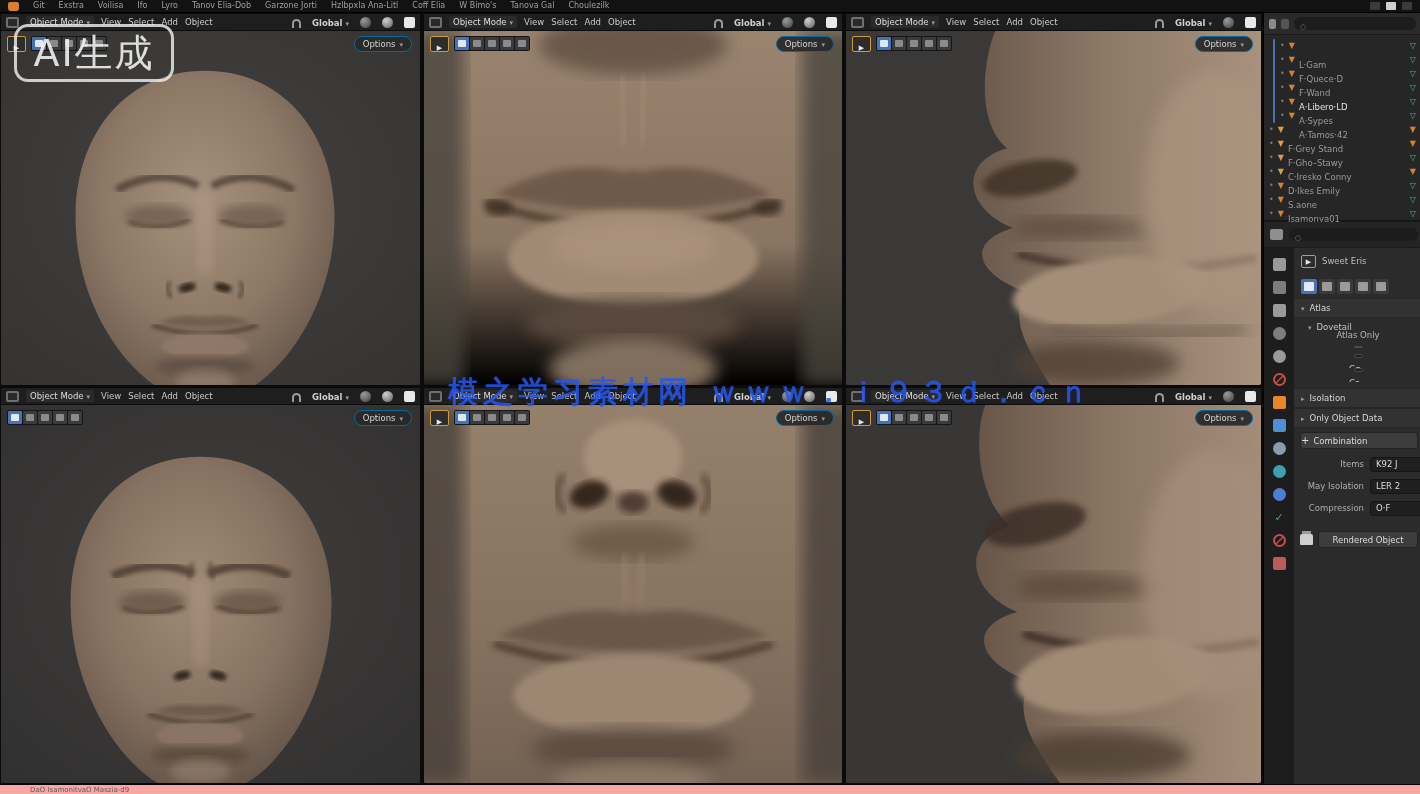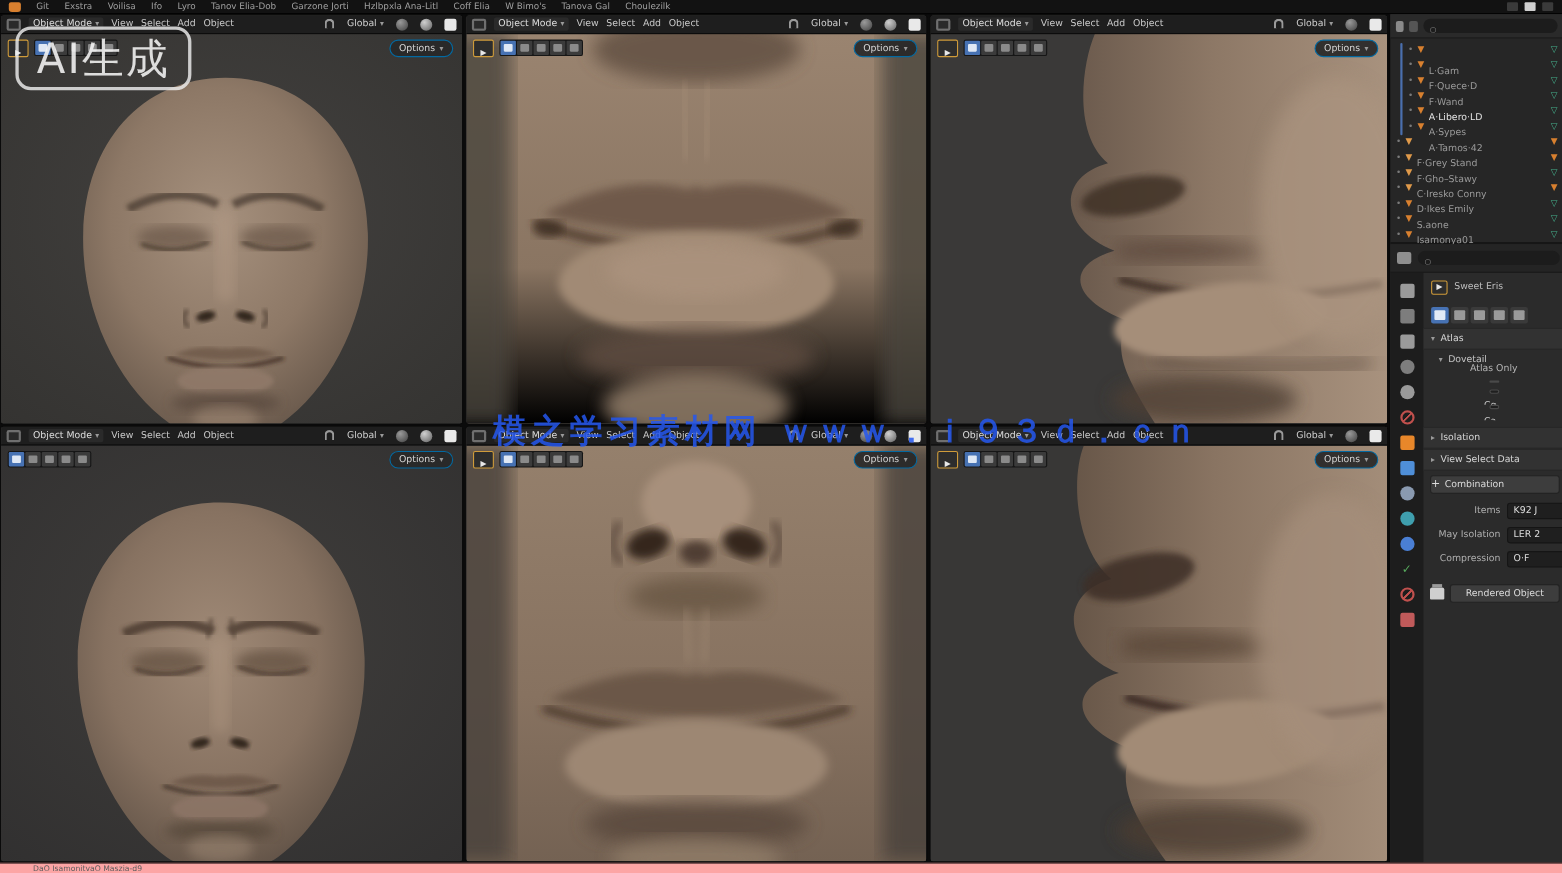--- a/index.html
+++ b/index.html
@@ -18,21 +18,21 @@
   
   .vp { position:absolute; background:#39383 ; background:#393837; border:1px solid #0a0a0a; border-radius:3px; overflow:hidden; }
   .vp-head { position:relative; height:17px; background:#1e1e1e; display:flex; align-items:center;
              gap:7px; padding:0 5px; border-bottom:1px solid #0c0c0c; z-index:5; }
   .vh-edicon { width:13px; height:11px; background:#6f6f6f; border-radius:2px; position:relative; }
   .vh-edicon::after { content:""; position:absolute; inset:2px; background:#2a2a2a; }
   .caret::after { content:"▾"; font-size:7px; color:#9a9a9a; }
   .vh-mode { display:flex; align-items:center; gap:3px; background:#2a2a2a; border-radius:2px;
              padding:1px 4px; font-size:8.5px; color:#dedede; }
   .vh-menu { font-size:8.5px; color:#c9c9c9; }
-  .vh-right { margin-left:auto; display:flex; align-items:flex-start; gap:11px; }
+  .vh-right { margin-left:auto; display:flex; align-items:flex-end; gap:11px;font-weight:bold; }
   .vh-magnet { width:9px; height:9px; border:2px solid #9a9a9a; border-bottom:none; border-radius:5px 5px 0 0; }
   .vh-orient { display:flex; align-items:center; gap:3px; font-size:8.5px; color:#cfcfcf; }
   .vh-sph { width:11px; height:11px; border-radius:50%; background:radial-gradient(circle at 35% 30%, #cfcfcf, #5f5f5f); }
   .vh-sph.dim { background:radial-gradient(circle at 35% 30%, #9a9a9a, #3f3f3f); }
   .vh-sw { width:11px; height:11px; background:#e9e9e9; border-radius:2px; }
   .vp-canvas { position:absolute; left:0; right:0; bottom:0; top:17px; }
   .vp-canvas svg { display:block; width:100%; height:100%; }
   .vp-tools { position:absolute; top:22px; left:6px; display:flex; gap:5px; align-items:flex-start; z-index:6; }
   .tool-active { width:19px; height:16px; background:#2d2d2d; border:1px solid #cf9b3a; border-radius:2px;
                  display:flex; align-items:center; justify-content:center; }
@@ -739,21 +739,21 @@
               <span class="chk"></span>
               <span class="chk-label">Ca</span>
             </div>
           </div>
           <div class="panelrow">
               <span class="col"></span>
               <span>Isolation</span>
             </div>
           <div class="panelrow">
               <span class="col"></span>
-              <span>View Select Data</span>
+              <span>Only Object Data</span>
             </div>
           <div class="wide-btn">
               <span class="plus"></span>
               <span>Combination</span>
             </div>
           <div class="fieldrow">
             <span class="f-label">Items</span>
             <span class="f-value">K92 J</span>
           </div>
           <div class="fieldrow">

